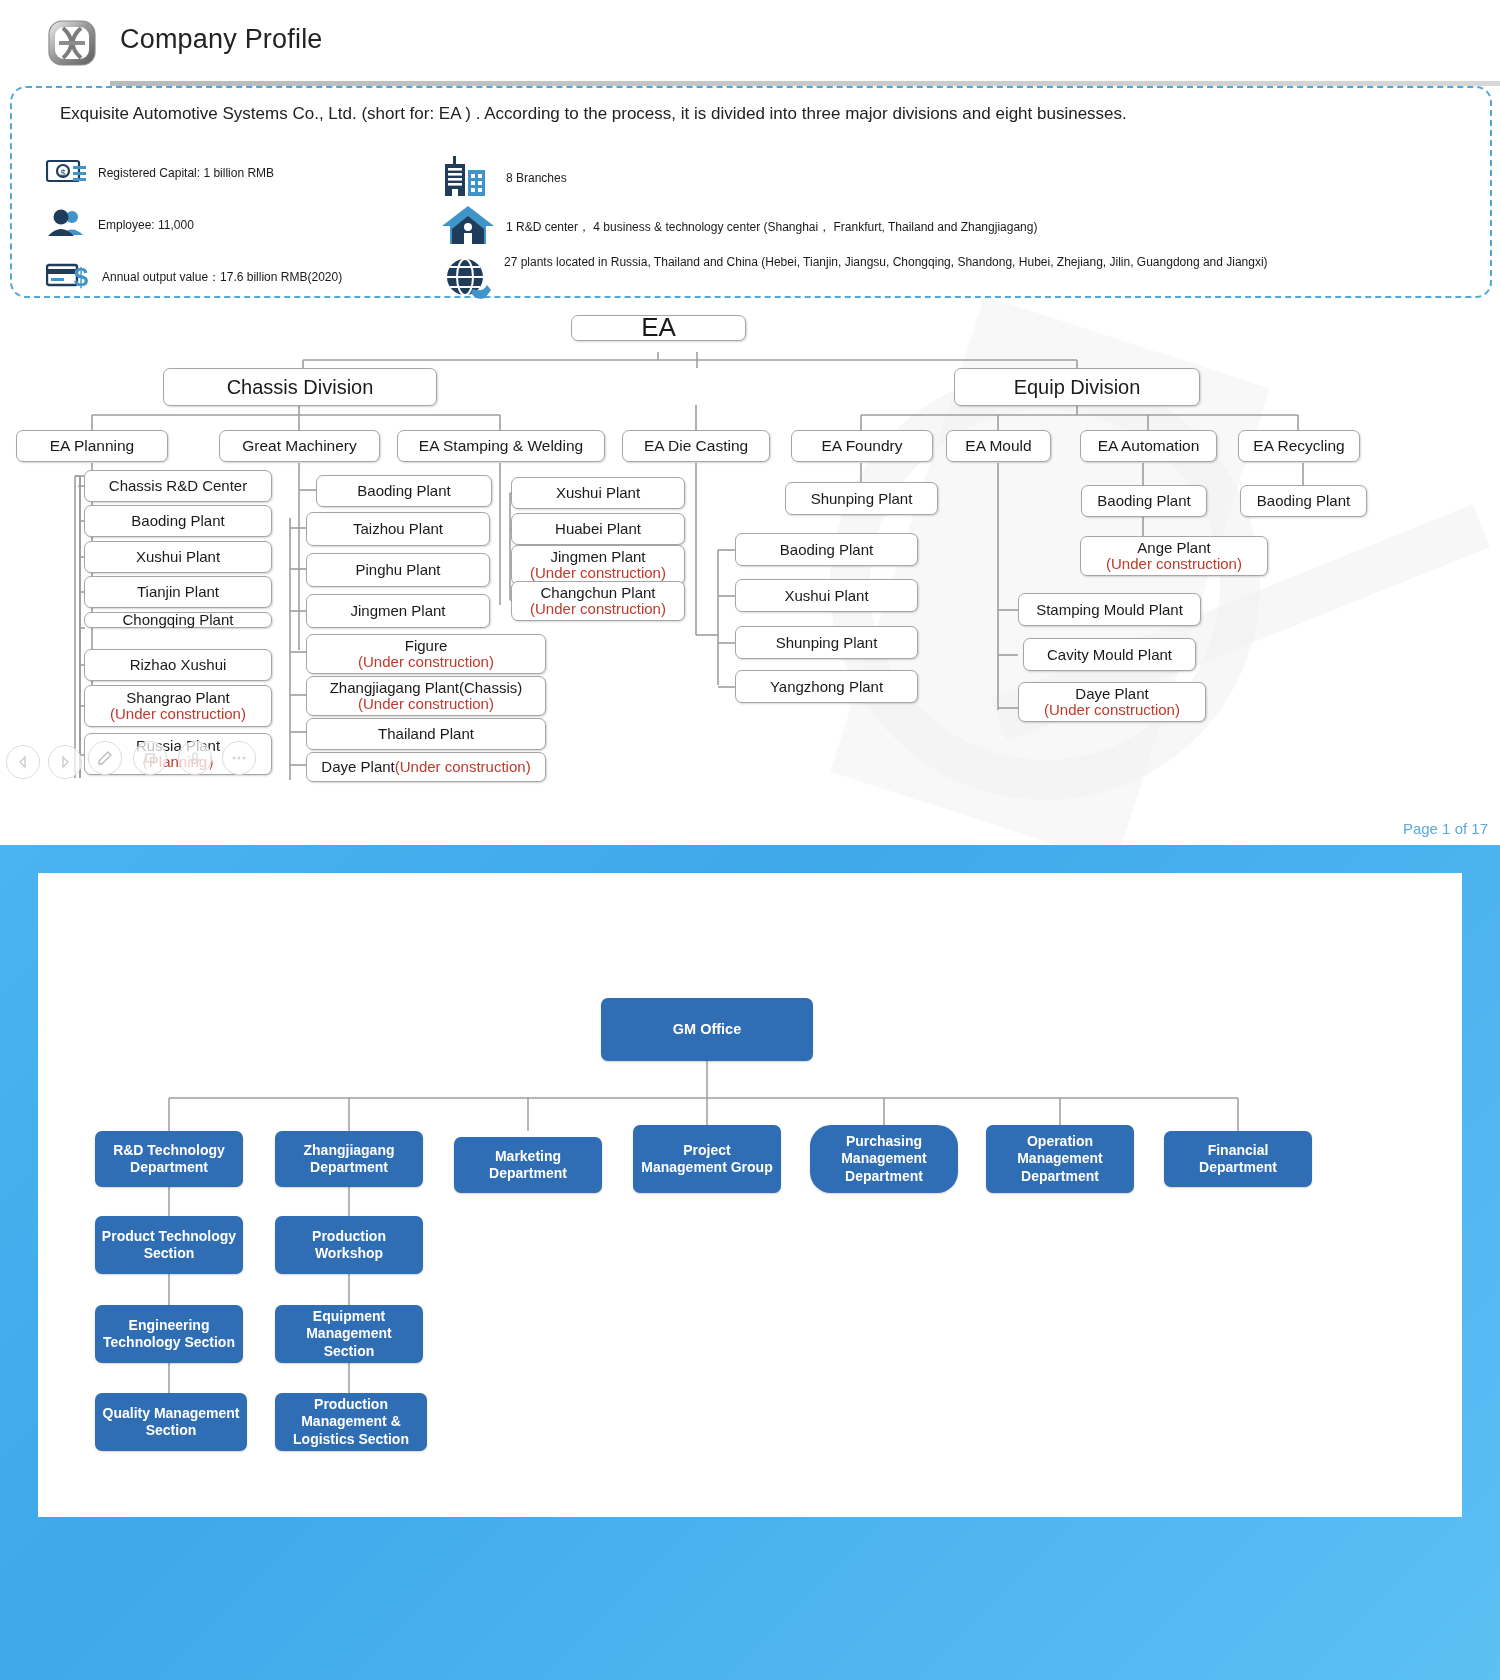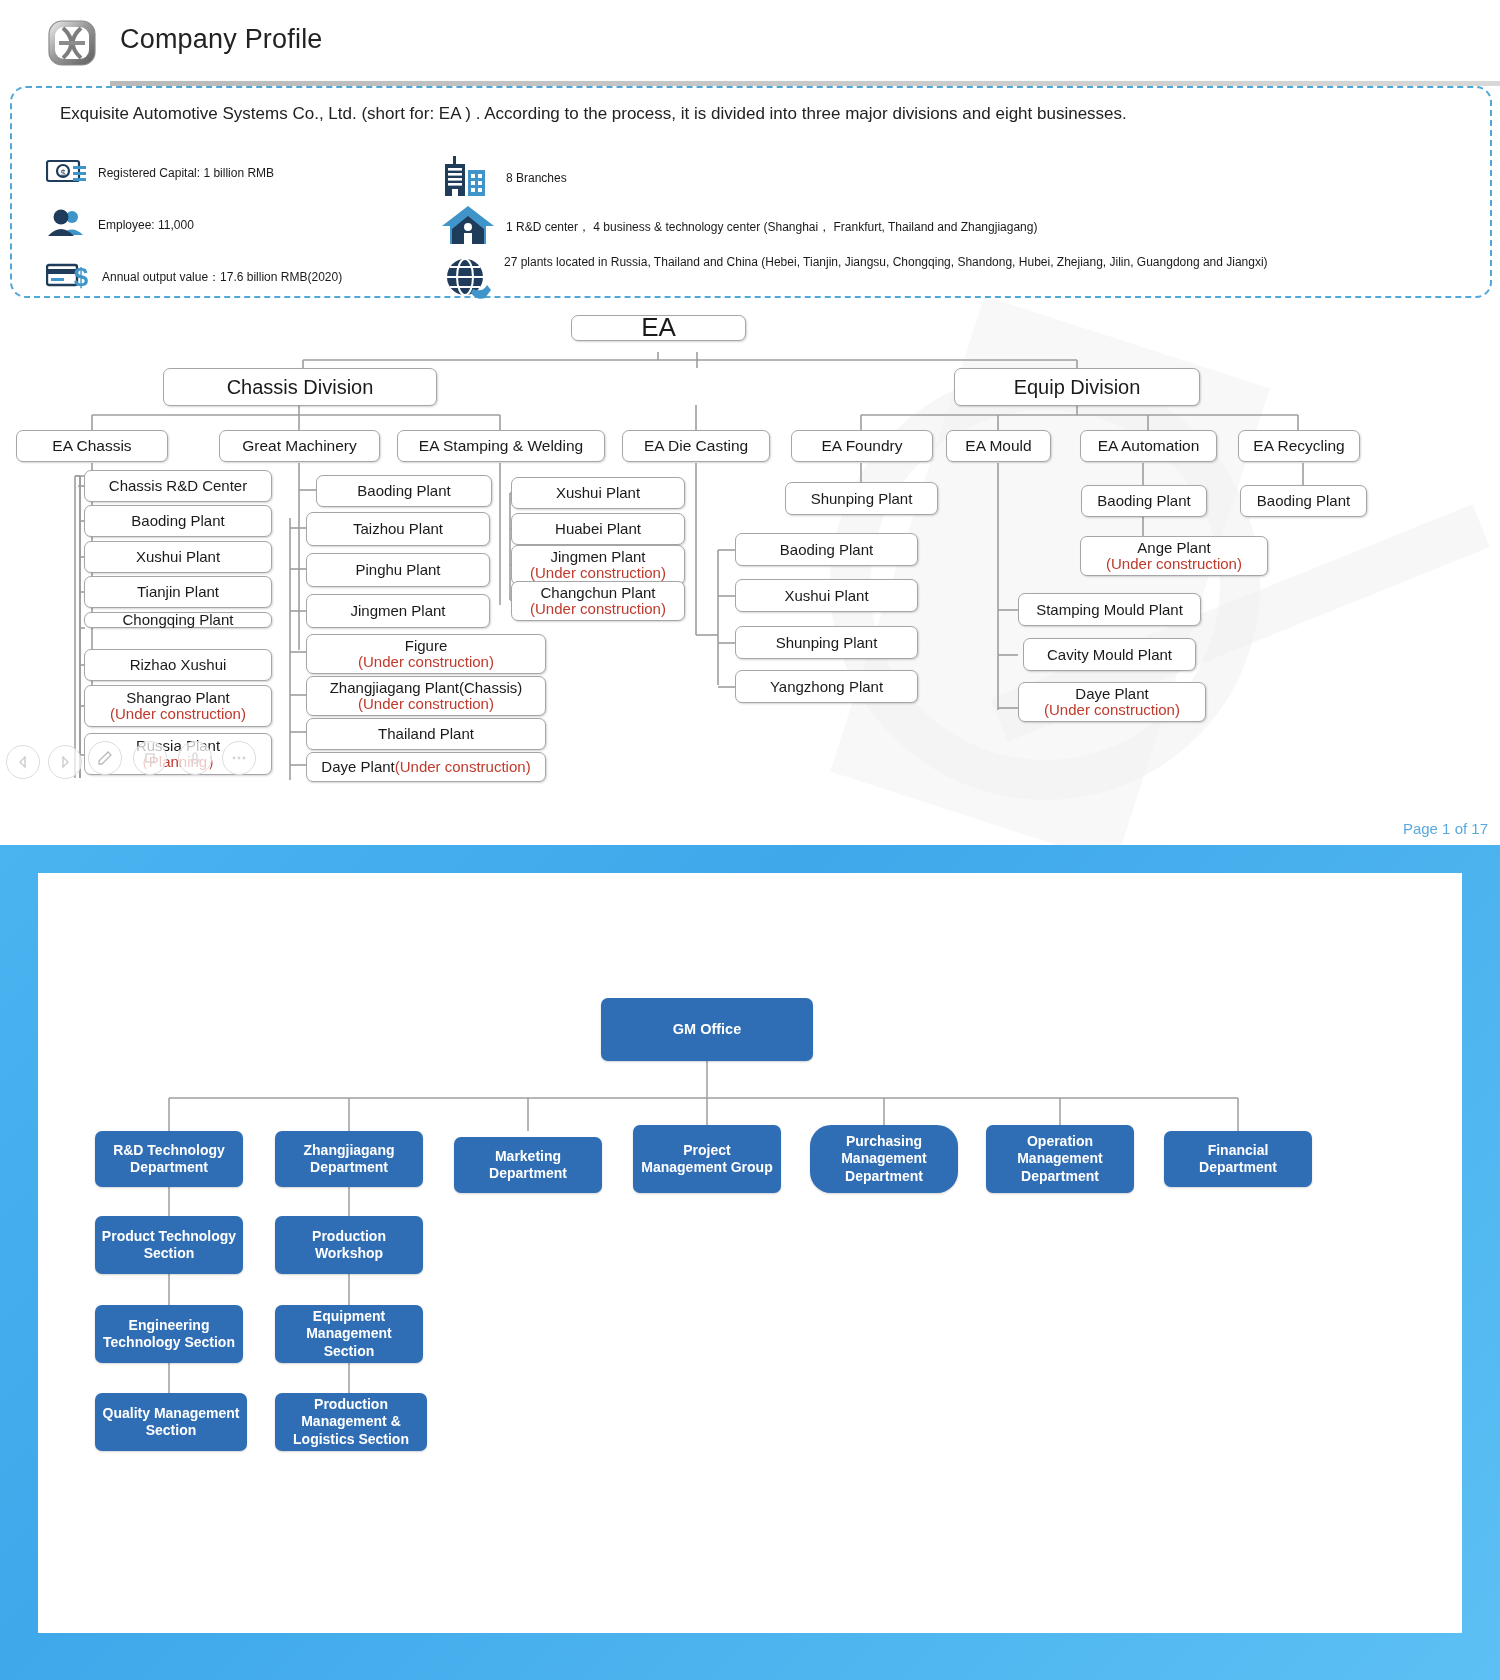--- a/index.html
+++ b/index.html
@@ -112,21 +112,21 @@
 
   
   #slide2 {
     position: absolute; left: 0; top: 845px;
     width: 1500px; height: 835px;
     background: linear-gradient(135deg, #49b4f0 0%, #3ea8ea 35%, #5cc0f4 100%);
     padding: 0;
   }
   #slide2-inner {
     position: absolute; left: 38px; top: 28px;
-    width: 1424px; height: 760px;
+    width: 1424px; height: 644px;
     background: #ffffff;
   }
   #chart2 { position: absolute; left: 0; top: 0; width: 1424px; height: 760px; }
   #chart2 svg.lines { position: absolute; left:0; top:0; width:1424px; height:760px; }
   .bnode {
     position: absolute;
     background: #2f6db5;
     border-radius: 7px;
     color: #fff;
     display: flex; align-items: center; justify-content: center;
@@ -382,21 +382,21 @@
       </div>
 
       <div class="node n-div" style="left:163px; top:68px; width:274px; height:38px;">
         <span class="ln">Chassis Division</span>
       </div>
       <div class="node n-div" style="left:954px; top:68px; width:246px; height:38px;">
         <span class="ln">Equip Division</span>
       </div>
 
       <div class="node n-biz" style="left:16px; top:130px; width:152px; height:32px;">
-        <span class="ln">EA Chassis</span>
+        <span class="ln">EA Planning</span>
       </div>
       <div class="node n-biz" style="left:219px; top:130px; width:161px; height:32px;">
         <span class="ln">Great Machinery</span>
       </div>
       <div class="node n-biz" style="left:397px; top:130px; width:208px; height:32px;">
         <span class="ln">EA Stamping &amp; Welding</span>
       </div>
       <div class="node n-biz" style="left:622px; top:130px; width:148px; height:32px;">
         <span class="ln">EA Die Casting</span>
       </div>

